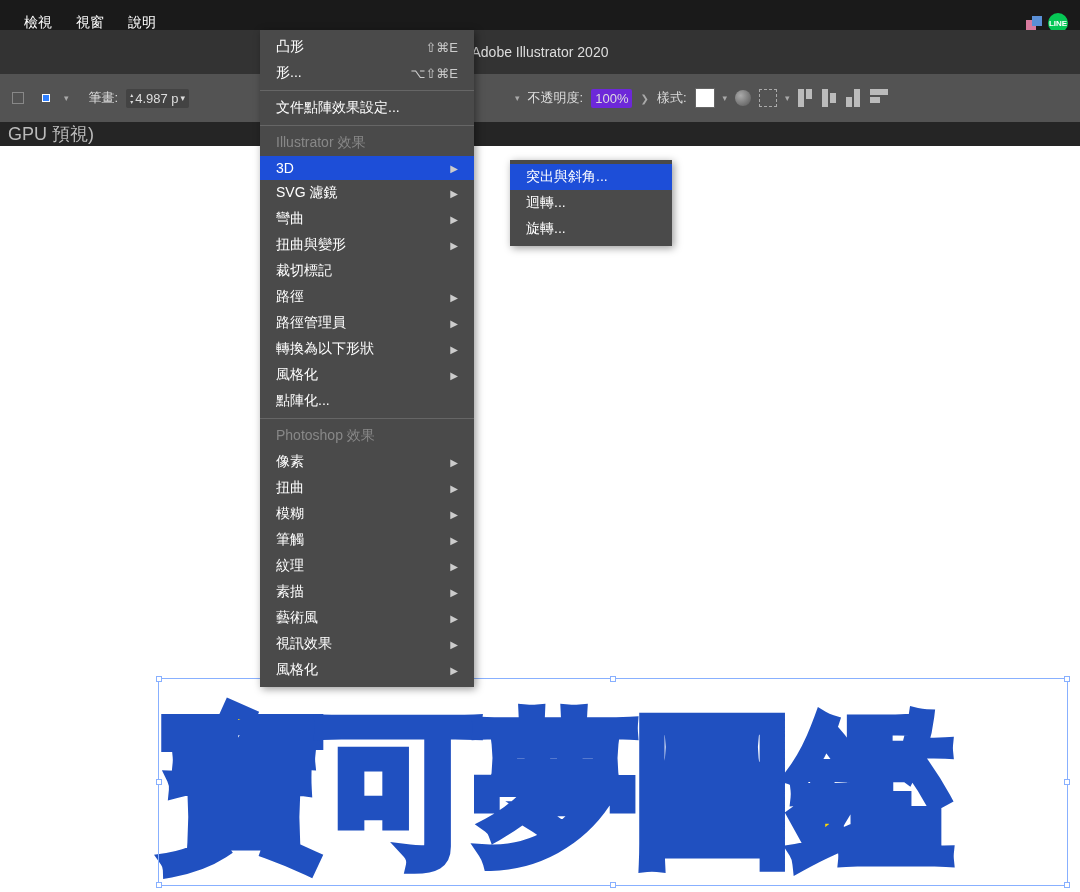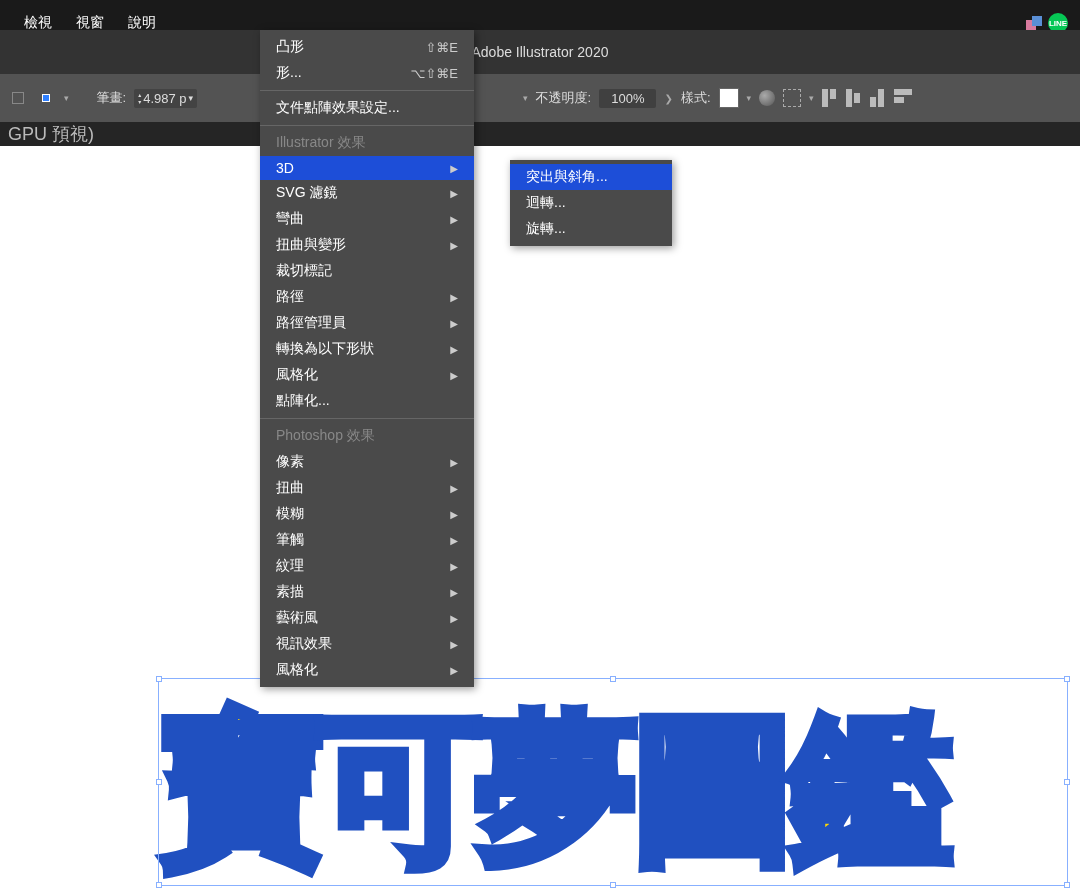--- a/index.html
+++ b/index.html
@@ -12,21 +12,21 @@
     .line-badge { width: 20px; height: 20px; border-radius: 50%; background: #06c755; color: #fff; font-size: 8px; display: flex; align-items: center; justify-content: center; font-weight: bold; }
     
     .title-bar { position: absolute; top: 30px; left: 0; right: 0; height: 44px; background: #333; display: flex; align-items: center; justify-content: center; color: #ddd; font-size: 14px; }
     
     .control-bar { position: absolute; top: 74px; left: 0; right: 0; height: 48px; background: #535353; display: flex; align-items: center; color: #ddd; font-size: 13px; padding: 0 8px; gap: 8px; }
     .control-bar .swatch { width: 20px; height: 20px; display: flex; align-items: center; justify-content: center; }
     .swatch-inner { width: 12px; height: 12px; border: 1px solid #888; }
     .swatch-blue { width: 8px; height: 8px; background: #3080ff; border: 1px solid #fff; }
     .stepper { display: flex; align-items: center; gap: 2px; background: #434343; padding: 2px 4px; border-radius: 2px; }
     .stepper-arrows { display: flex; flex-direction: column; font-size: 6px; cursor: pointer; }
-    .opacity-field { background: #404040; padding: 2px 12px; border-radius: 2px; }
+    .opacity-field { background: #6d28d9; padding: 2px 4px; border-radius: 2px; }
     .chevron-right { color: #aaa; font-size: 10px; }
     .white-swatch { width: 20px; height: 20px; background: #fff; border: 1px solid #666; }
     .orb-icon { width: 16px; height: 16px; border-radius: 50%; background: radial-gradient(circle at 35% 35%, #aaa, #555); }
     .shape-icon { width: 18px; height: 18px; border: 1px dashed #aaa; }
     .align-group { display: flex; gap: 6px; }
     .align-icon { width: 18px; height: 18px; display: flex; }
     .align-rect { width: 6px; background: #bbb; }
     
     .dark-strip { position: absolute; top: 122px; left: 0; right: 0; height: 24px; background: #252525; color: #bbb; font-size: 18px; padding: 0 8px; display: flex; align-items: center; }
     
@@ -76,21 +76,21 @@
 </div>
 
 <div class="control-bar">
   <span class="swatch">
       <span class="swatch-inner"></span>
     </span>
   <span class="swatch">
       <span class="swatch-blue"></span>
     </span>
   <span style="font-size:9px;color:#aaa">▾</span>
-  <span style="margin-left:20px">筆畫:</span>
+  <span style="margin-left:12px">筆畫:</span>
   <span class="stepper">
     <span class="stepper-arrows">▴<br>▾</span>
     <span>4.987 p</span>
     <span style="font-size:9px">▾</span>
   </span>
   <span style="flex:0 0 310px"></span>
   <span style="font-size:9px;color:#aaa">▾</span>
   <span>不透明度:</span>
   <span class="opacity-field">100%</span>
   <span class="chevron-right">❯</span>

